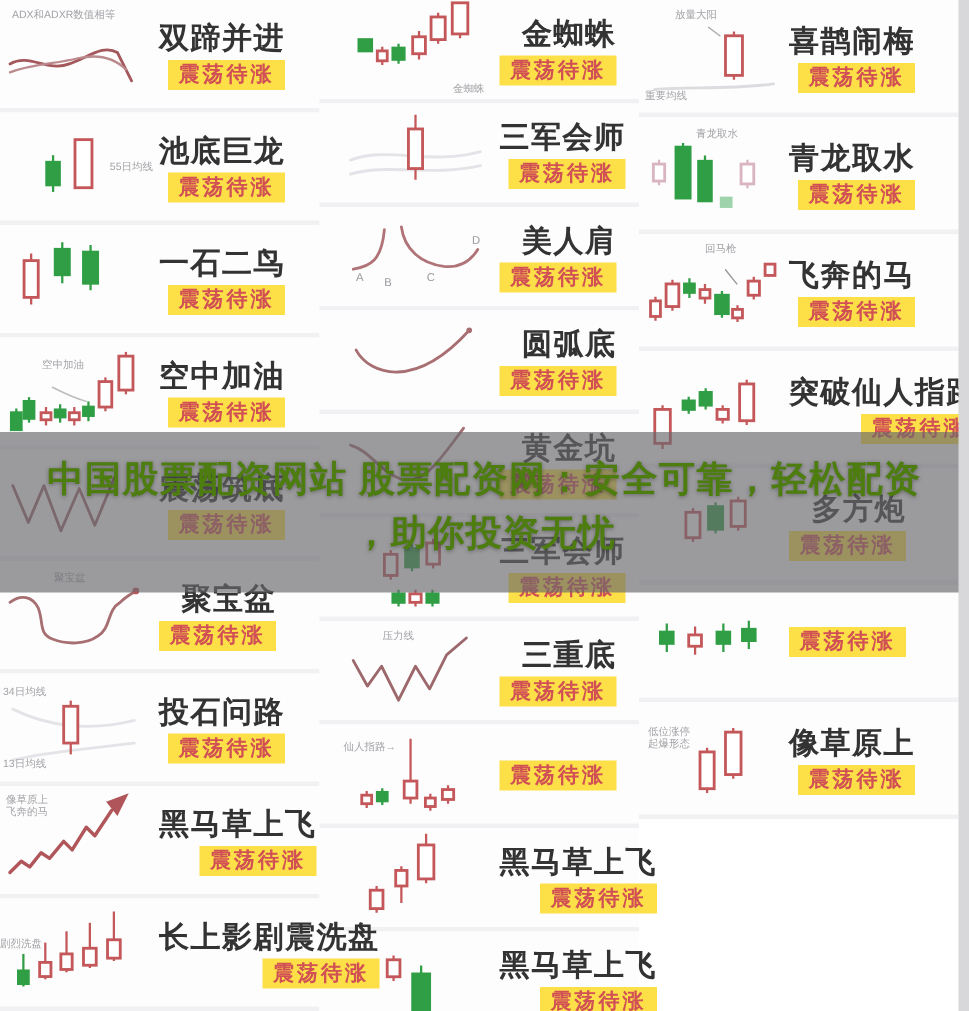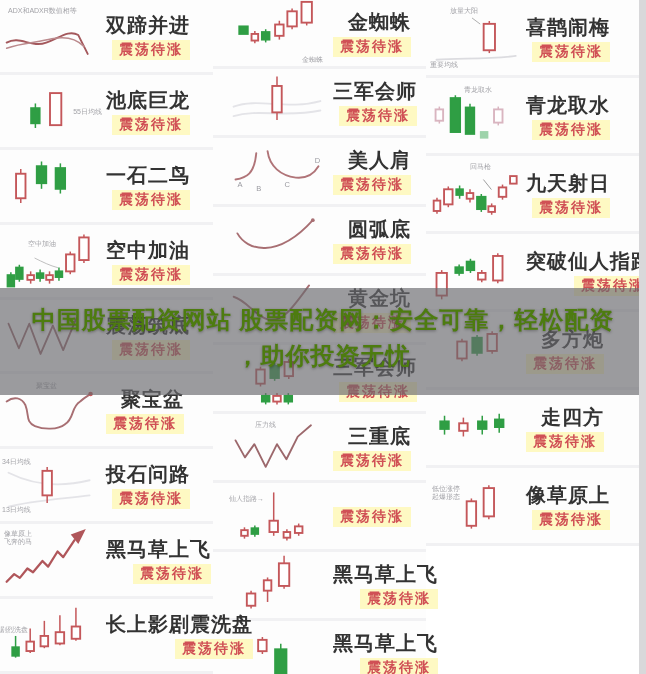--- a/index.html
+++ b/index.html
@@ -16,21 +16,21 @@
   }
   .col3 .cell{flex:none;height:75px;}
   .col3 .filler{flex:1;background:#ffffff;border:none;}
   .chart{position:relative;width:100px;height:66px;flex:none;}
   .col2 .chart{margin-left:14px;}
   .col3 .chart{width:92px;margin-left:2px;}
   .info{margin-left:6px;z-index:2;text-align:right;}
   .pname{font-size:20px;font-weight:700;color:#333;white-space:nowrap;letter-spacing:1px;}
   .badge{
     display:inline-block;margin-top:1px;font-size:14px;font-weight:700;
-    color:#d05055;background:#fef9c3;padding:1px 7px;letter-spacing:2px;
+    color:#d05055;background:#fde047;padding:1px 7px;letter-spacing:2px;
   }
   .ann{position:absolute;font-size:7px;color:#a3a3a8;white-space:nowrap;line-height:8px;z-index:3;}
   .ann.wrap{white-space:normal;width:36px;}
   .banner{
     position:absolute;left:0;right:0;top:288px;height:107px;z-index:10;
     background:rgba(104,104,109,0.66);
     color:#4d7c0f;text-align:center;
     font-size:24px;font-weight:800;line-height:36px;
     padding-top:14px;box-sizing:border-box;
     text-shadow:0 1px 3px rgba(0,0,0,0.35);
@@ -388,21 +388,21 @@
             <line x1="64.5" y1="54" x2="64.5" y2="57" stroke="#c4575a" stroke-width="1.6"></line>
             <rect x="61" y="48" width="7" height="6" fill="#fff" stroke="#c4575a" stroke-width="2"></rect>
             <line x1="76" y1="25" x2="76" y2="28" stroke="#c4575a" stroke-width="1.6"></line>
             <line x1="76" y1="38" x2="76" y2="41" stroke="#c4575a" stroke-width="1.6"></line>
             <rect x="72" y="28" width="8" height="10" fill="#fff" stroke="#c4575a" stroke-width="2"></rect>
             <rect x="84" y="16" width="7" height="8" fill="#fff" stroke="#c4575a" stroke-width="2"></rect>
             <path d="M56 20 L64 30" fill="none" stroke="#999" stroke-width="1" stroke-linecap="round"></path>
           </svg>
           <span class="ann" style="top:2px;left:42px;">回马枪</span>
         </div>
-        <div class="info"><div class="pname">九天射日</div><span class="badge">震荡待涨</span></div>
+        <div class="info"><div class="pname">飞奔的马</div><span class="badge">震荡待涨</span></div>
       </div>
       <div class="cell">
         <div class="chart">
           <svg width="100" height="66" viewBox="0 0 100 70">
             <line x1="11.5" y1="33" x2="11.5" y2="36" stroke="#c4575a" stroke-width="1.6"></line>
             <line x1="11.5" y1="60" x2="11.5" y2="64" stroke="#c4575a" stroke-width="1.6"></line>
             <rect x="6" y="36" width="11" height="24" fill="#fff" stroke="#c4575a" stroke-width="2"></rect>
             <line x1="30" y1="27" x2="30" y2="30" stroke="#2f9e44" stroke-width="1.6"></line>
             <line x1="30" y1="36" x2="30" y2="39" stroke="#2f9e44" stroke-width="1.6"></line>
             <rect x="26" y="30" width="8" height="6" fill="#2f9e44" stroke="#2f9e44" stroke-width="2"></rect>
@@ -445,21 +445,21 @@
             <line x1="34.5" y1="38" x2="34.5" y2="44" stroke="#c4575a" stroke-width="1.6"></line>
             <rect x="30" y="30" width="9" height="8" fill="#fff" stroke="#c4575a" stroke-width="2"></rect>
             <line x1="54.5" y1="22" x2="54.5" y2="28" stroke="#2f9e44" stroke-width="1.6"></line>
             <line x1="54.5" y1="36" x2="54.5" y2="42" stroke="#2f9e44" stroke-width="1.6"></line>
             <rect x="50" y="28" width="9" height="8" fill="#2f9e44" stroke="#2f9e44" stroke-width="2"></rect>
             <line x1="72.5" y1="20" x2="72.5" y2="26" stroke="#2f9e44" stroke-width="1.6"></line>
             <line x1="72.5" y1="34" x2="72.5" y2="40" stroke="#2f9e44" stroke-width="1.6"></line>
             <rect x="68" y="26" width="9" height="8" fill="#2f9e44" stroke="#2f9e44" stroke-width="2"></rect>
           </svg>
         </div>
-        <div class="info"><div class="pname">走四方</div><span class="badge">震荡待涨</span></div>
+        <div class="info"><span class="badge">震荡待涨</span></div>
       </div>
       <div class="cell">
         <div class="chart">
           <svg width="100" height="66" viewBox="0 0 100 70">
             <line x1="43" y1="27" x2="43" y2="30" stroke="#c4575a" stroke-width="1.6"></line>
             <line x1="43" y1="56" x2="43" y2="59" stroke="#c4575a" stroke-width="1.6"></line>
             <rect x="38" y="30" width="10" height="26" fill="#fff" stroke="#c4575a" stroke-width="2"></rect>
             <line x1="61.5" y1="13" x2="61.5" y2="16" stroke="#c4575a" stroke-width="1.6"></line>
             <line x1="61.5" y1="46" x2="61.5" y2="49" stroke="#c4575a" stroke-width="1.6"></line>
             <rect x="56" y="16" width="11" height="30" fill="#fff" stroke="#c4575a" stroke-width="2"></rect>

